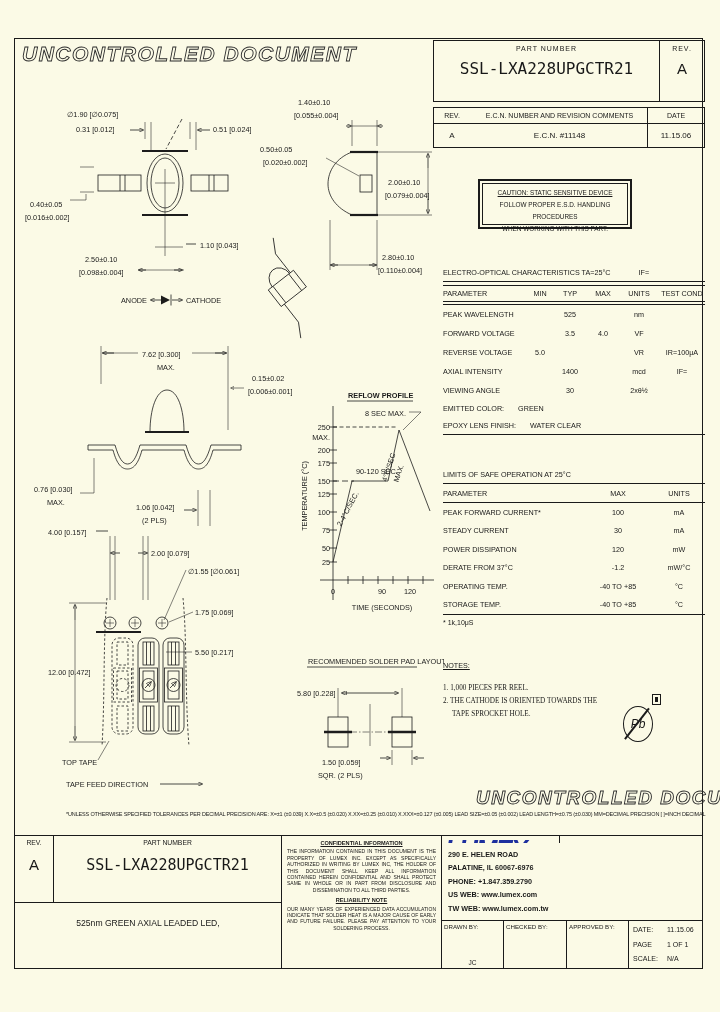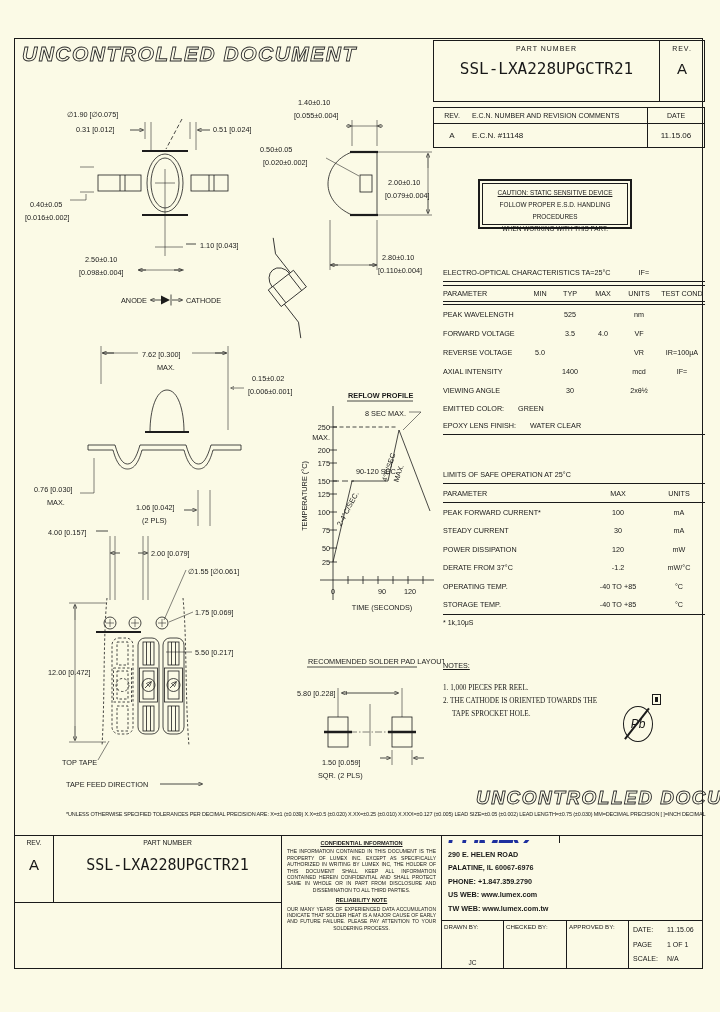--- a/index.html
+++ b/index.html
@@ -15,21 +15,21 @@
   .pnbox{left:433px;top:40px;width:272px;height:62px;border:1.6px solid #1a1a1a;box-sizing:border-box;display:flex;}
   .pnbox .main{flex:1;border-right:1.6px solid #1a1a1a;text-align:center;padding-top:4px;}
   .pnbox .lbl{font-size:7px;letter-spacing:1px;}
   .pnbox .num{font-size:16px;font-family:"DejaVu Sans Mono",monospace;margin-top:7px;letter-spacing:0px;}
   .pnbox .revc{width:44px;text-align:center;padding-top:4px;}
   .pnbox .rev{font-size:15px;margin-top:8px;}
   .ecn{left:433px;top:107px;width:272px;border:1.6px solid #1a1a1a;box-sizing:border-box;font-size:7px;}
   .ecn .hrow{display:flex;border-bottom:1.2px solid #1a1a1a;height:15px;align-items:center;}
   .ecn .drow{display:flex;height:23px;align-items:center;font-size:8px;}
   .ecn .c-rev{width:36px;text-align:center;}
-  .ecn .c-com{flex:1;padding-left:2px;}
+  .ecn .c-com{flex:1;padding-left:2px;text-align:center;}
   .ecn .c-date{width:56px;text-align:center;border-left:1.2px solid #1a1a1a;height:100%;display:flex;align-items:center;justify-content:center;}
 
   
   .caution{left:478px;top:179px;width:154px;height:50px;border:2px solid #1a1a1a;outline:1px solid #1a1a1a;outline-offset:-5px;box-sizing:border-box;text-align:center;font-size:6.4px;line-height:12px;padding-top:6px;}
   .caution .u{text-decoration:underline;}
 
   
   .rt{left:443px;width:262px;font-size:7.2px;}
   .eo{top:268px;}
   .li{top:470px;}
@@ -547,20 +547,21 @@
         <div class="f-revc">
           <div>REV.</div>
           <div class="rv">A</div>
         </div>
         <div class="f-pnc">
           <div>PART NUMBER</div>
           <div class="num">SSL-LXA228UPGCTR21</div>
         </div>
       </div>
       <div class="f-desc">
+        <div>525nm GREEN AXIAL LEADED LED,</div>
       </div>
     </div>
     <div class="f-mid">
       <div class="t">CONFIDENTIAL INFORMATION</div>
       <div class="b">THE INFORMATION CONTAINED IN THIS DOCUMENT IS THE PROPERTY OF LUMEX INC. EXCEPT AS SPECIFICALLY AUTHORIZED IN WRITING BY LUMEX INC, THE HOLDER OF THIS DOCUMENT SHALL KEEP ALL INFORMATION CONTAINED HEREIN CONFIDENTIAL AND SHALL PROTECT SAME IN WHOLE OR IN PART FROM DISCLOSURE AND DISSEMINATION TO ALL THIRD PARTIES.</div>
       <div class="t">RELIABILITY NOTE</div>
       <div class="b">OUR MANY YEARS OF EXPERIENCED DATA ACCUMULATION INDICATE THAT SOLDER HEAT IS A MAJOR CAUSE OF EARLY AND FUTURE FAILURE. PLEASE PAY ATTENTION TO YOUR SOLDERING PROCESS.</div>
     </div>
     <div class="f-right">
       <div class="f-toprow">

